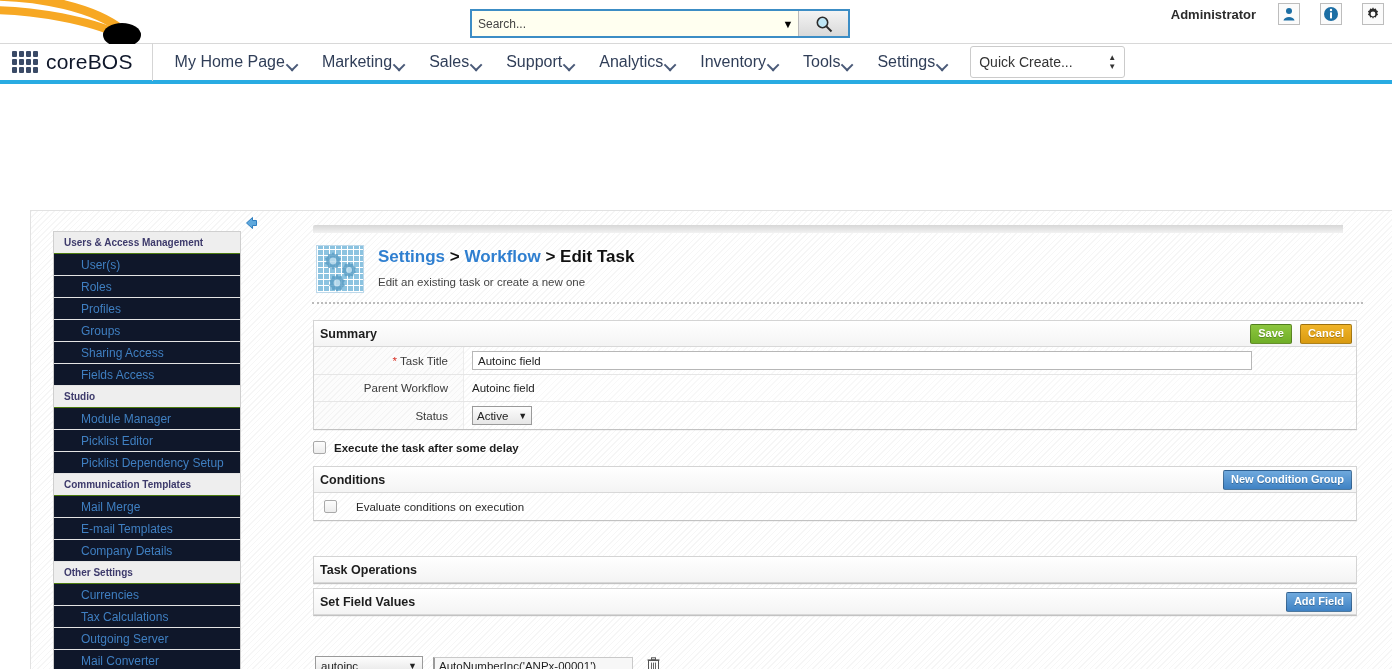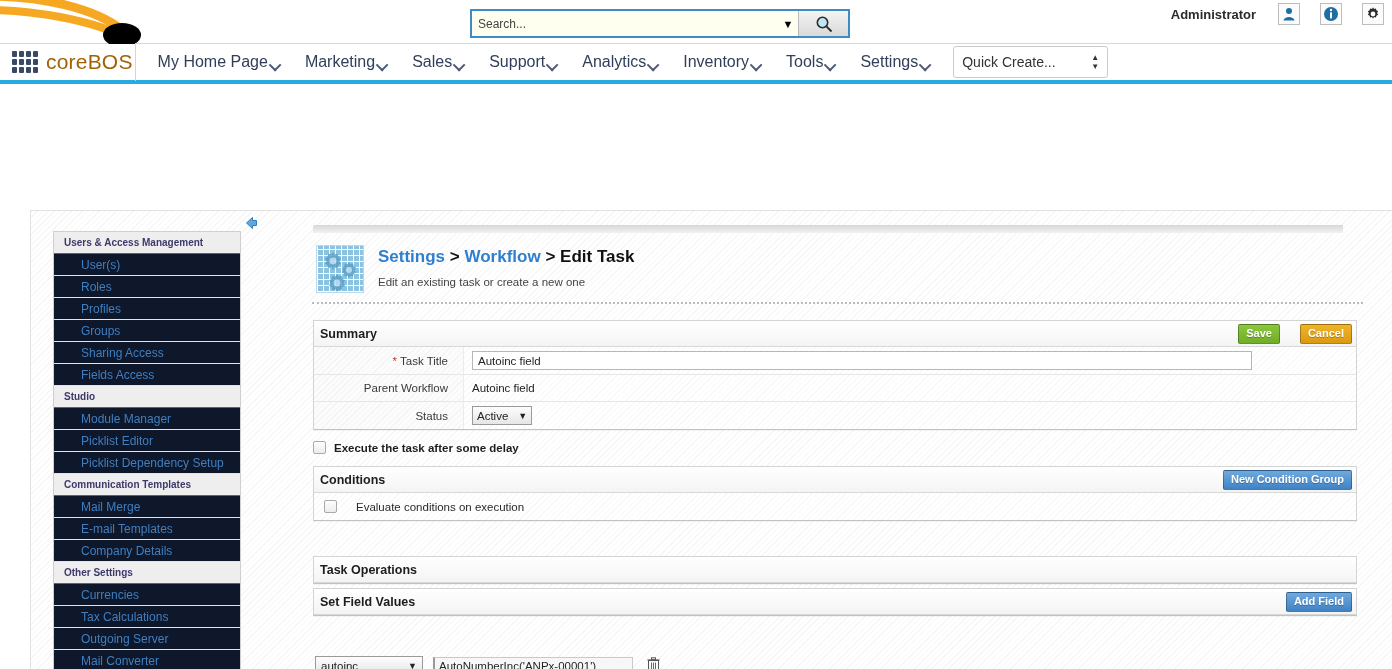--- a/index.html
+++ b/index.html
@@ -94,23 +94,23 @@
     grid-template-rows: repeat(3, 1fr);
     gap: 2px;
     cursor: pointer;
   }
   .grid-icon i {
     background: #3a4a66;
     border-radius: 1px;
     display: block;
   }
   .brand {
-    font-size: 21px; color: #a16207;
+    font-size: 21px; color: #0f172a;
     letter-spacing: .2px;
-    margin-right: 2px;
+    margin-right: 19px;
     cursor: pointer;
   }
   .nav-sep { width: 1px; height: 38px; background: #d5d5d5; }
   .nav-items { display: flex; align-items: center; margin-left: 10px; }
   .nav-item {
     display: flex; align-items: flex-end; gap: 4px;
     font-size: 16px; color: #303e58;
     padding: 6px 12px;
     cursor: pointer;
     white-space: nowrap;
@@ -273,21 +273,21 @@
     padding: 2px 7px 3px;
     border-radius: 2px;
     cursor: pointer;
     border: 1px solid rgba(0,0,0,.28);
     line-height: 13px;
     text-shadow: 0 1px 0 rgba(0,0,0,.25);
   }
   .btn-save   { background: linear-gradient(#8dc63f, #6fae27); }
   .btn-cancel { background: linear-gradient(#f0b429, #d99a10); }
   .btn-blue   { background: linear-gradient(#6fa9dd, #3f82c4); }
-  .head-btns { display: flex; gap: 20px; padding-right: 2px; }
+  .head-btns { display: flex; gap: 8px; padding-right: 2px; }
 
   .frow {
     display: flex;
     border-bottom: 1px solid #e6e6e6;
     min-height: 27px;
     align-items: center;
   }
   .frow:last-child { border-bottom: none; }
   .flabel {
     width: 150px;

